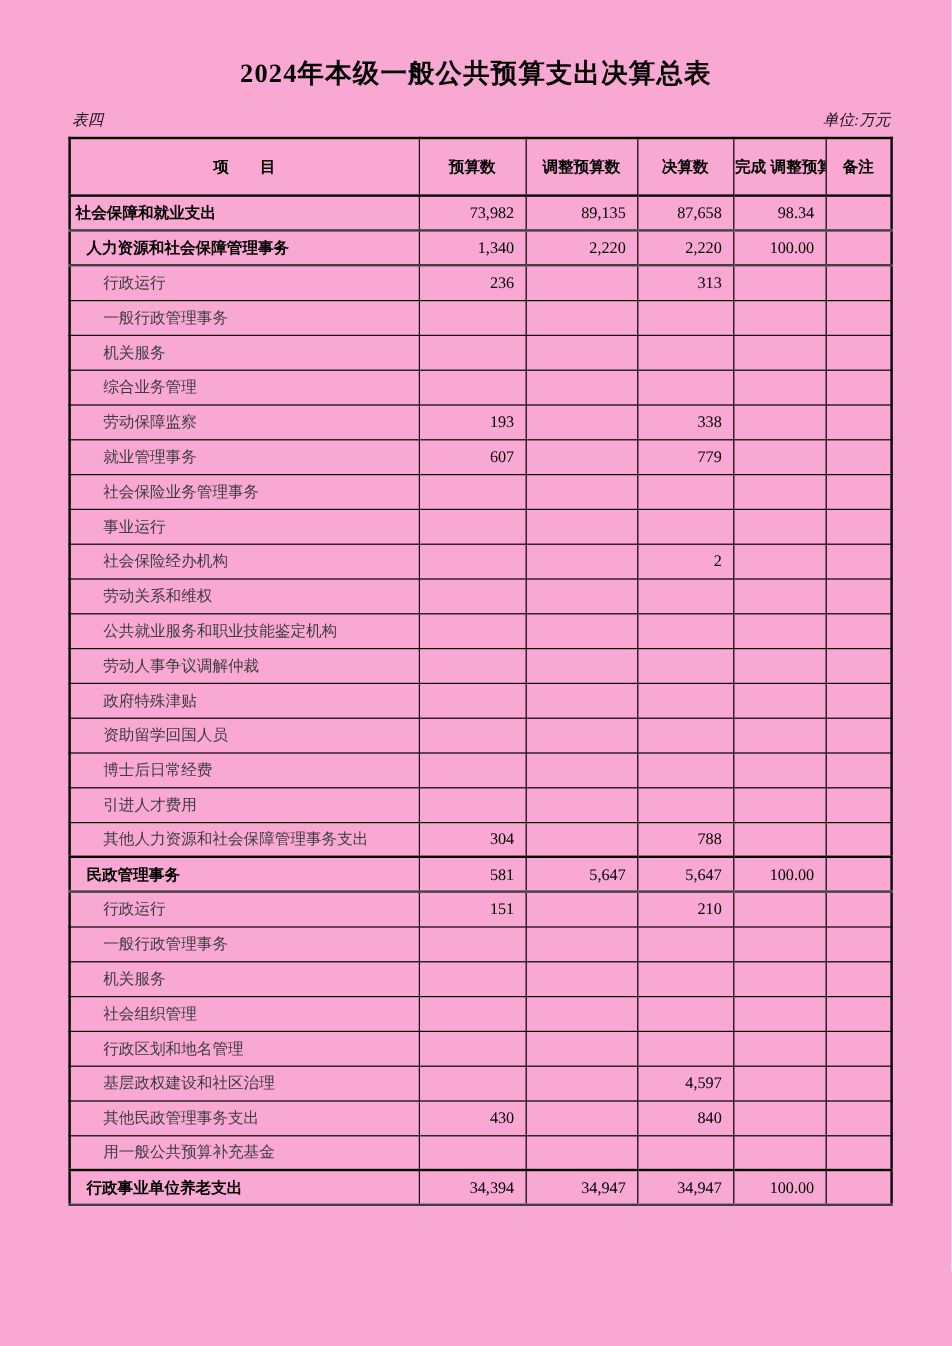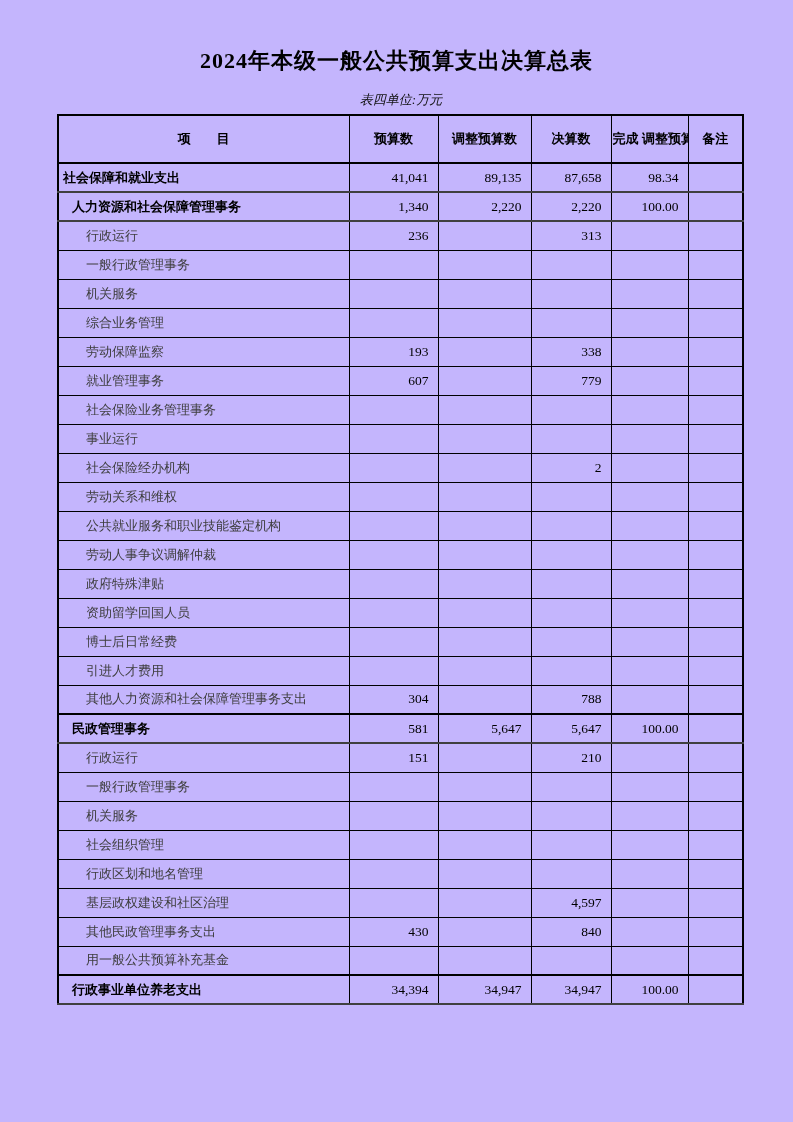--- a/index.html
+++ b/index.html
@@ -4,38 +4,38 @@
 <style>
   html, body {
     margin: 0;
     padding: 0;
     background: #ffffff;
   }
   .page {
     position: relative;
     width: 793px;
     height: 1122px;
-    background: #c4b5fd;
+    background: #f9a8d4;
     overflow: hidden;
   }
   .title {
     margin: 0;
     padding-top: 46px;
     text-align: center;
     font-family: "Liberation Serif", serif;
     font-weight: bold;
     font-size: 22px;
     letter-spacing: 1px;
     color: #000;
   }
   .meta-row {
     width: 685px;
     margin: 15px 0 5px 57px;
     display: flex;
-    justify-content: center;
+    justify-content: space-between;
     align-items: flex-end;
     font-family: "Liberation Serif", serif;
     font-style: italic;
     font-size: 13px;
     color: #111;
   }
   .meta-row .left { padding-left: 3px; }
   table.budget {
     margin-left: 57px;
     border-collapse: collapse;
@@ -121,21 +121,21 @@
         <th>调整预算数</th>
         <th>决算数</th>
         <th class="pre">完成
 调整预算%</th>
         <th>备注</th>
       </tr>
     </thead>
     <tbody>
         <tr class="lvl1">
           <td class="cell-item">社会保障和就业支出</td>
-          <td class="c-num">41,041</td>
+          <td class="c-num">73,982</td>
           <td class="c-num">89,135</td>
           <td class="c-num">87,658</td>
           <td class="c-num">98.34</td>
           <td class="cell-note"></td>
         </tr>
         <tr class="lvl2">
           <td class="cell-item">人力资源和社会保障管理事务</td>
           <td class="c-num">1,340</td>
           <td class="c-num">2,220</td>
           <td class="c-num">2,220</td>

